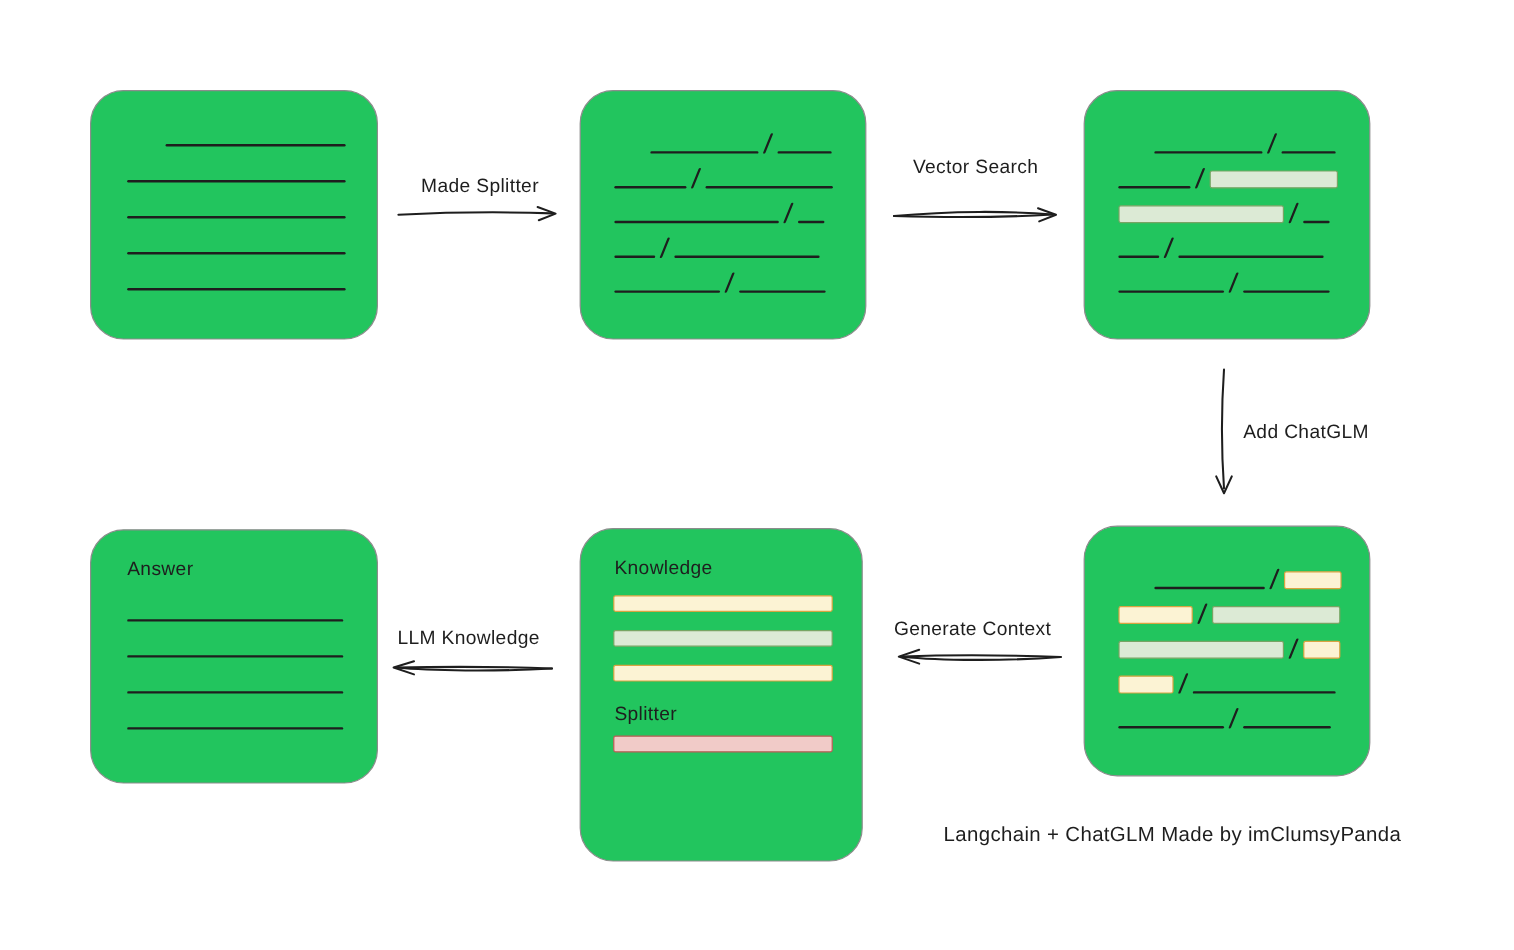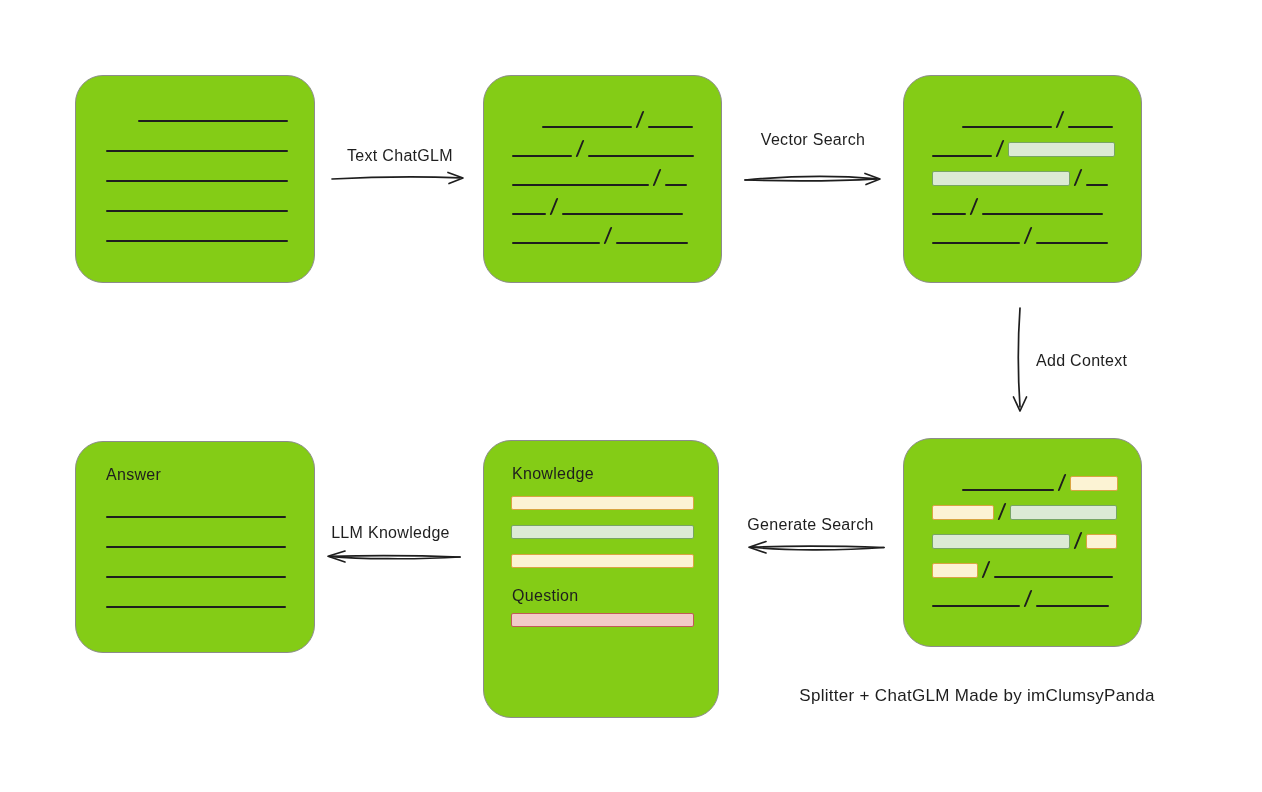--- a/index.html
+++ b/index.html
@@ -1,20 +1,20 @@
 <!DOCTYPE html>
 <html style="--ink: #1e1e1e; --box-border: #8c8c8c; --yellow-fill: #fcf3d4; --yellow-border: #d9a441; --green-fill: #dcead5; --green-border: #77a563; --red-fill: #f1cbc8; --red-border: #c05b56;"><head>
 <meta charset="utf-8">
 <style>
   html,body{margin:0;padding:0;background:#fff;}
   .canvas{position:relative;width:1262px;height:792px;background:#fff;overflow:hidden;
           font-family:"Liberation Sans",sans-serif;color:var(--ink,#1e1e1e);}
 
   
-  .node{position:absolute;background:#84cc16;border:1.6px solid var(--box-border,#8c8c8c);
+  .node{position:absolute;background:#22c55e;border:1.6px solid var(--box-border,#8c8c8c);
         border-radius:28px;box-sizing:border-box;}
   #node-source {left:75px; top:75px; width:240px;height:208px;}
   #node-split  {left:483px;top:75px; width:239px;height:208px;}
   #node-vector {left:903px;top:75px; width:239px;height:208px;}
   #node-context{left:903px;top:438px;width:239px;height:209px;}
   #node-prompt {left:483px;top:440px;width:236px;height:278px;}
   #node-answer {left:75px; top:441px;width:240px;height:212px;}
 
   
   .lines{position:absolute;display:flex;flex-direction:column;}
@@ -167,61 +167,61 @@
       </div>
   </div>
 
   <div class="node" id="node-prompt">
     <div class="node-label" id="knowledge-label">Knowledge</div>
     <div id="knowledge-bars">
         <div class="bar yellow"></div>
         <div class="bar green"></div>
         <div class="bar yellow"></div>
       </div>
-    <div class="node-label" id="question-label">Question</div>
+    <div class="node-label" id="question-label">Splitter</div>
     <div class="bar red" id="question-bar"></div>
   </div>
 
   <div class="node" id="node-answer">
     <div class="node-label" id="answer-label">Answer</div>
     <div class="lines" id="answer-lines">
         <div class="seg-line" style="width: 180px;"></div>
         <div class="seg-line" style="width: 180px;"></div>
         <div class="seg-line" style="width: 180px;"></div>
         <div class="seg-line" style="width: 180px;"></div>
       </div>
   </div>
 
-  <div class="arrow-label" id="lbl-text-splitter">Text ChatGLM</div>
+  <div class="arrow-label" id="lbl-text-splitter">Made Splitter</div>
   <svg class="arrow-svg" id="svg-text-splitter" width="140" height="20">
     <path d="M2,11 C45,8.8 95,8.6 130,9.8"></path>
     <path d="M118,4.5 L133,10 L119,15.5"></path>
   </svg>
 
   <div class="arrow-label" id="lbl-vector-search">Vector Search</div>
   <svg class="arrow-svg" id="svg-vector-search" width="144" height="20">
     <path d="M2,11 C50,6.5 100,6.8 134,9.8"></path>
     <path d="M2,11 C55,12.5 105,11.5 134,9.8"></path>
     <path d="M122,4.5 L137,10 L123,15.5"></path>
   </svg>
 
-  <div class="arrow-label" id="lbl-add-context">Add Context</div>
+  <div class="arrow-label" id="lbl-add-context">Add ChatGLM</div>
   <svg class="arrow-svg" id="svg-add-context" width="24" height="114">
     <path d="M12,2 C9.5,38 10,72 12,101"></path>
     <path d="M5.5,91 L12,105 L18.5,91"></path>
   </svg>
 
-  <div class="arrow-label" id="lbl-generate-prompt">Generate Search</div>
+  <div class="arrow-label" id="lbl-generate-prompt">Generate Context</div>
   <svg class="arrow-svg" id="svg-generate-prompt" width="150" height="20">
     <path d="M146,10.5 C100,14 45,13.5 14,10.2"></path>
     <path d="M146,10.5 C92,8.5 42,9 14,10.2"></path>
     <path d="M28,4.5 L11,10.2 L28,16"></path>
   </svg>
 
   <div class="arrow-label" id="lbl-llm-response">LLM Knowledge</div>
   <svg class="arrow-svg" id="svg-llm-response" width="145" height="20">
     <path d="M142,11 C95,13.8 40,13 12,10.3"></path>
     <path d="M142,11 C98,9.5 45,9.6 12,10.3"></path>
     <path d="M27,5 L10,10.3 L27,16"></path>
   </svg>
 
-  <div id="caption">Splitter + ChatGLM Made by imClumsyPanda</div>
+  <div id="caption">Langchain + ChatGLM Made by imClumsyPanda</div>
 </div>
 
 </body></html>

